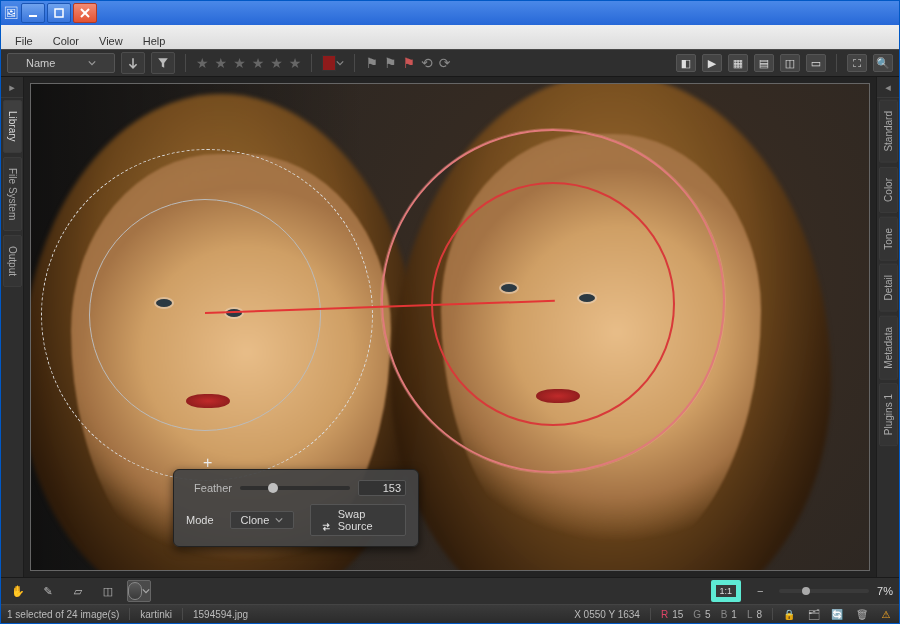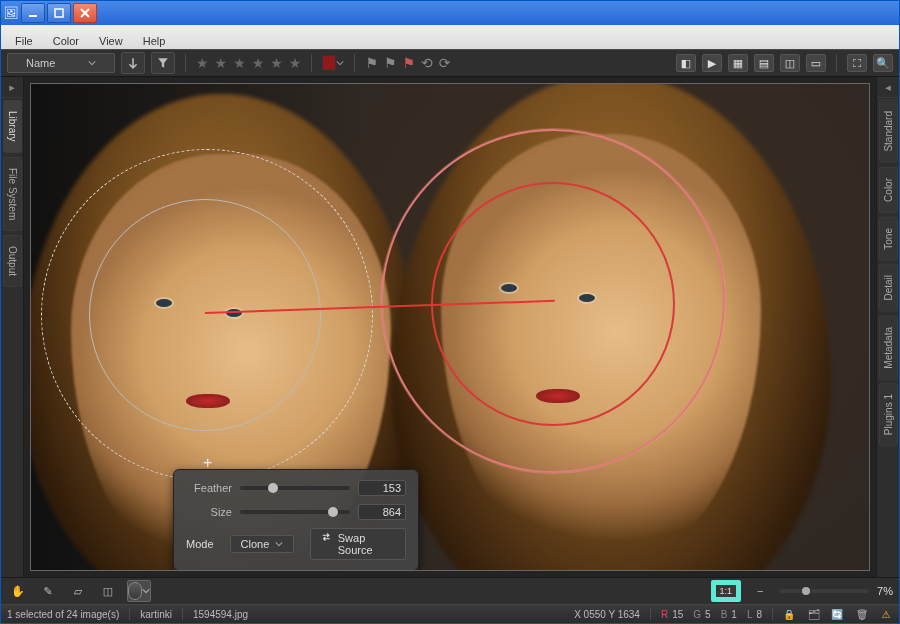--- a/index.html
+++ b/index.html
@@ -98,21 +98,21 @@
   .fp-row label{ width:46px; text-align:right; color:#bbb;}
   .slider{ flex:1; height:4px; background:#2f2f2f; border-radius:2px; position:relative;}
   .slider .knob{ position:absolute; width:10px; height:10px; background:#bfbfbf;
                  border-radius:50%; top:-3px;}
   .valbox{ width:38px; text-align:right; background:#333; border:1px solid #555; padding:1px 4px;
            border-radius:2px;}
   .fp-mode{ display:flex; gap:16px; align-items:center;}
   .fp-select{ background:#3a3a3a; border:1px solid #555; padding:2px 10px; border-radius:2px;
               display:flex; align-items:center; gap:6px;}
   .swap-btn{ background:#3a3a3a; border:1px solid #555; padding:3px 10px; border-radius:2px;
-             display:flex; align-items:flex-start; gap:6px; color:#ddd;}
+             display:flex; align-items:flex-end; gap:6px; color:#ddd;}
 
   
   .bottombar{ height:26px; background:#2f2f2f; border-top:1px solid #1a1a1a;
               display:flex; align-items:center; padding:0 6px; gap:8px;}
   .tool-icon{ width:22px; height:20px; display:flex; align-items:center; justify-content:center;
               color:#bbb; border-radius:2px;}
   .tool-icon.sel{ background:#4a4a4a; border:1px solid #666;}
   .circle-btn{ width:24px; height:16px; border-radius:8px; border:1px solid #888;
                background:linear-gradient(#5a5a5a,#3a3a3a); position:relative;}
   .bottombar .spacer{flex:1}
@@ -258,27 +258,20 @@
 
         <div class="crosshair" style="left:172px; top:370px;">+</div>
 
         <div class="floatpanel" style="left:142px; top:385px;">
           <div class="fp-row">
             <label>Feather</label>
             <div class="slider">
               <div class="knob" style="left:25%"></div>
             </div>
             <div class="valbox">153</div>
-          </div>
-          <div class="fp-row">
-            <label>Size</label>
-            <div class="slider">
-              <div class="knob" style="left:80%"></div>
-            </div>
-            <div class="valbox">864</div>
           </div>
           <div class="fp-mode">
             <span>Mode</span>
             <div class="fp-select">
               <span>Clone</span>
               <span class="chev">
                   <svg viewBox="0 0 10 10">
                     <path d="M1 3l4 4 4-4" fill="none" stroke="#999" stroke-width="1.5"></path>
                   </svg>
                 </span>

